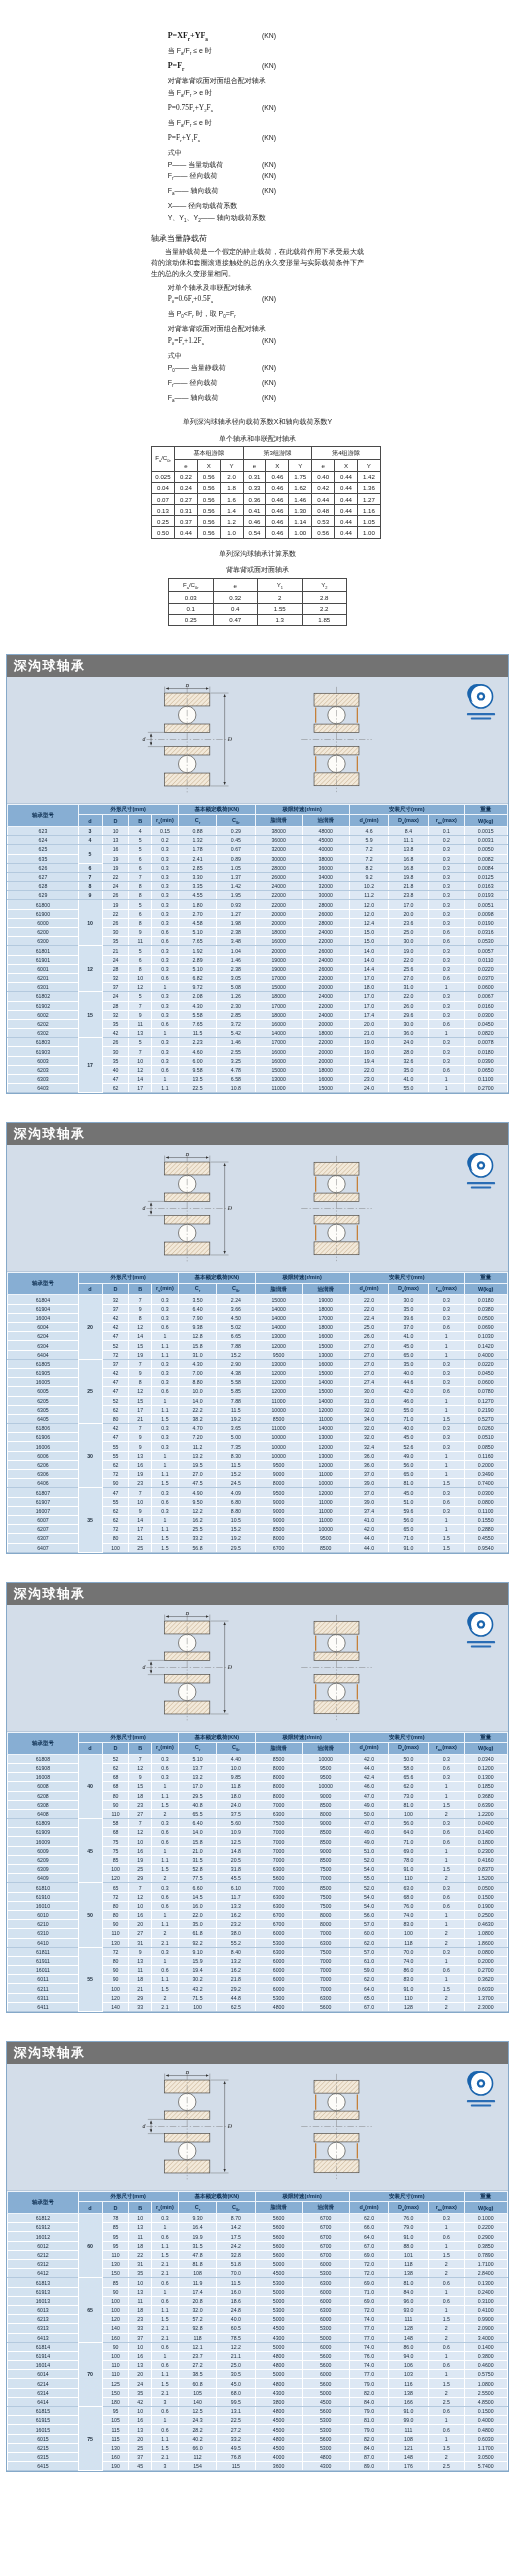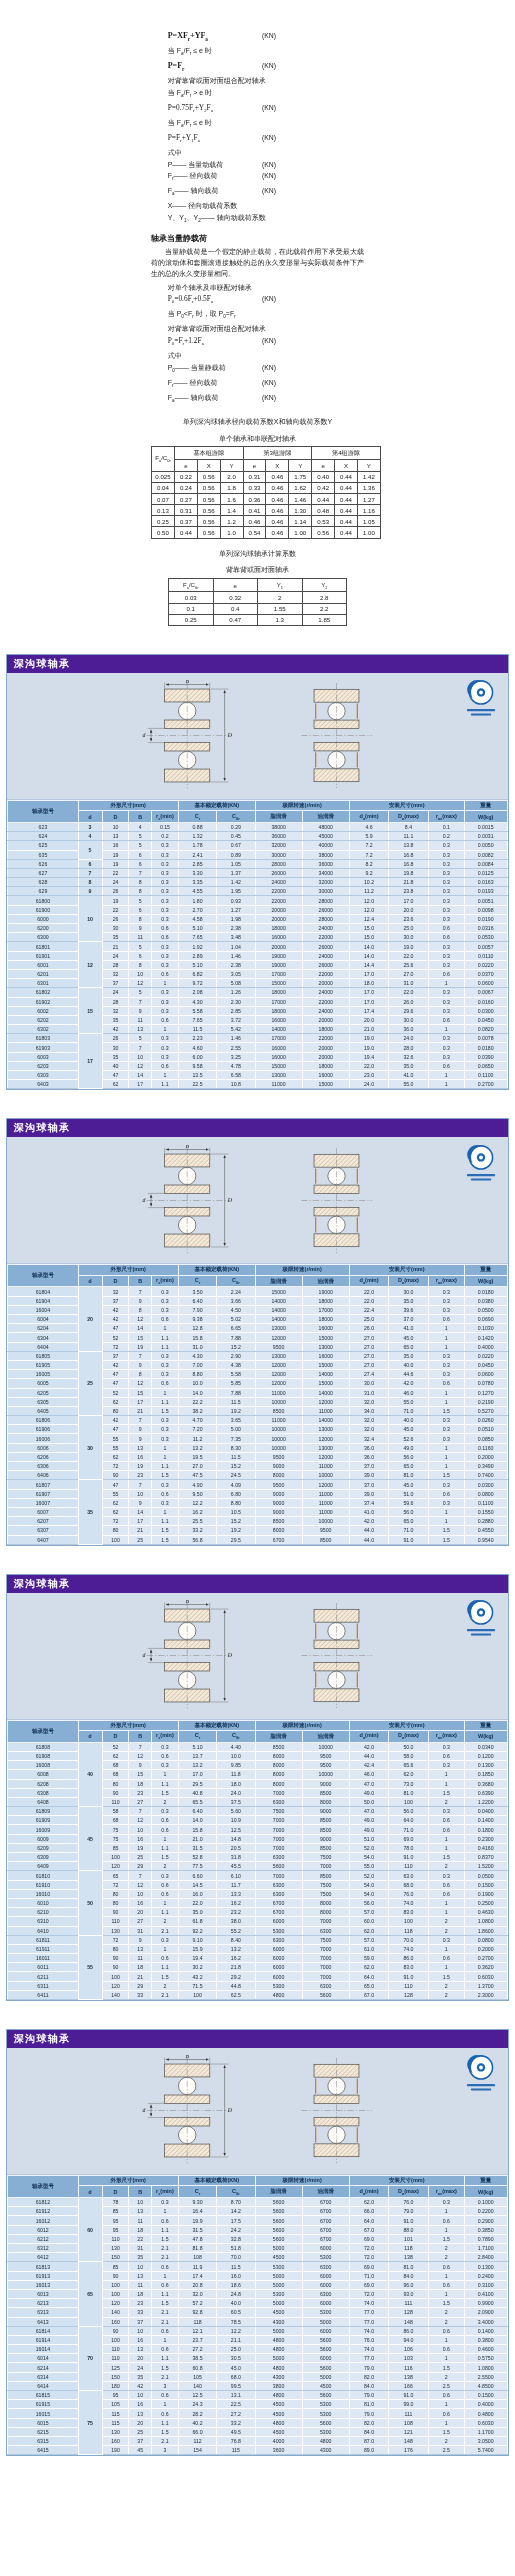--- a/index.html
+++ b/index.html
@@ -6,35 +6,35 @@
   body{width:515px;font-family:"Liberation Sans","DejaVu Sans",sans-serif;color:#1a1a1a;}
   .page{width:515px;min-height:2576px;margin:0 auto;padding:30px 6.4px 15.5px;box-sizing:border-box;}
 
   
   .intro{width:213px;margin:0 auto;font-size:7px;}
   .iline{position:relative;padding-left:16.7px;line-height:11.6px;min-height:11.6px;}
   .iline .kn{position:absolute;left:111px;top:0;font-family:"Liberation Sans",sans-serif;font-size:6.8px;color:#222;}
   .iline.fbold .ltext{font-family:"Liberation Serif",serif;font-weight:700;font-size:8px;}
   .iline.frm .ltext{font-family:"Liberation Serif",serif;font-size:7.4px;}
   .iline.cond .ltext,.iline.txt .ltext,.iline.def .ltext{font-size:7px;}
-  .iline.head{padding-left:0;font-weight:700;font-size:8px;margin:6.4px 0 2.6px;}
+  .iline.head{padding-left:0;font-weight:400;font-size:8px;margin:6.4px 0 2.6px;}
   .iline.para{padding-left:0;text-align:justify;line-height:10.6px;text-indent:14px;margin:1.3px 0 2.6px;}
   .iline.center{padding-left:0;text-align:center;margin-top:9px;font-size:7px;}
   sub{font-size:0.65em;}
 
   .caption{text-align:center;font-size:7px;margin:6.4px 0 2.6px;}
   .mid-title{text-align:center;font-size:7px;margin:10.3px 0 1.3px;}
 
   .ftab{border-collapse:collapse;margin:0 auto;font-size:6.1px;background:#fff;}
   .ftab th,.ftab td{border:0.6px solid #4a4a4a;padding:1.6px 3.2px;text-align:center;font-weight:400;min-width:15.5px;}
   .ftab2 th,.ftab2 td{padding:1.6px 14px;}
 
   
   .bsec{margin-top:28px;border:0.6px solid #86a9c9;}
-  .bsec-title{background:#4c1d95;color:#ffffff;font-size:10px;font-weight:700;padding:1.9px 6.4px;letter-spacing:1.3px;}
+  .bsec-title{background:#737373;color:#ffffff;font-size:13px;font-weight:700;padding:1.9px 6.4px;letter-spacing:1.3px;}
   .diagram-area{background:#d3dde9;border-bottom:0.6px solid #b8c8da;height:126px;display:flex;align-items:center;justify-content:center;gap:61px;position:relative;}
   .logo-wrap{position:absolute;top:6.4px;right:11.6px;width:30px;text-align:center;}
 
   table.btab{width:100%;border-collapse:collapse;font-size:5.2px;table-layout:fixed;}
   .btab thead th{background:#87aed3;color:#0e2f52;border:0.6px solid #eef4fa;padding:1.3px 0.6px;font-size:5.5px;font-weight:700;overflow:hidden;}
   .btab thead th sub{font-size:3.9px;}
   .btab td{background:#dde8f4;border:0.6px solid #ffffff;padding:0.6px 1.3px;text-align:center;color:#1c2b3a;height:7px;overflow:hidden;white-space:nowrap;}
   .btab td.model-cell{background:#d3e2f0;}
   .btab td.d-cell{background:#d3e2f0;font-weight:700;}
   .btab tr.grp-end td{border-bottom:1.3px solid #b3c9de;}

